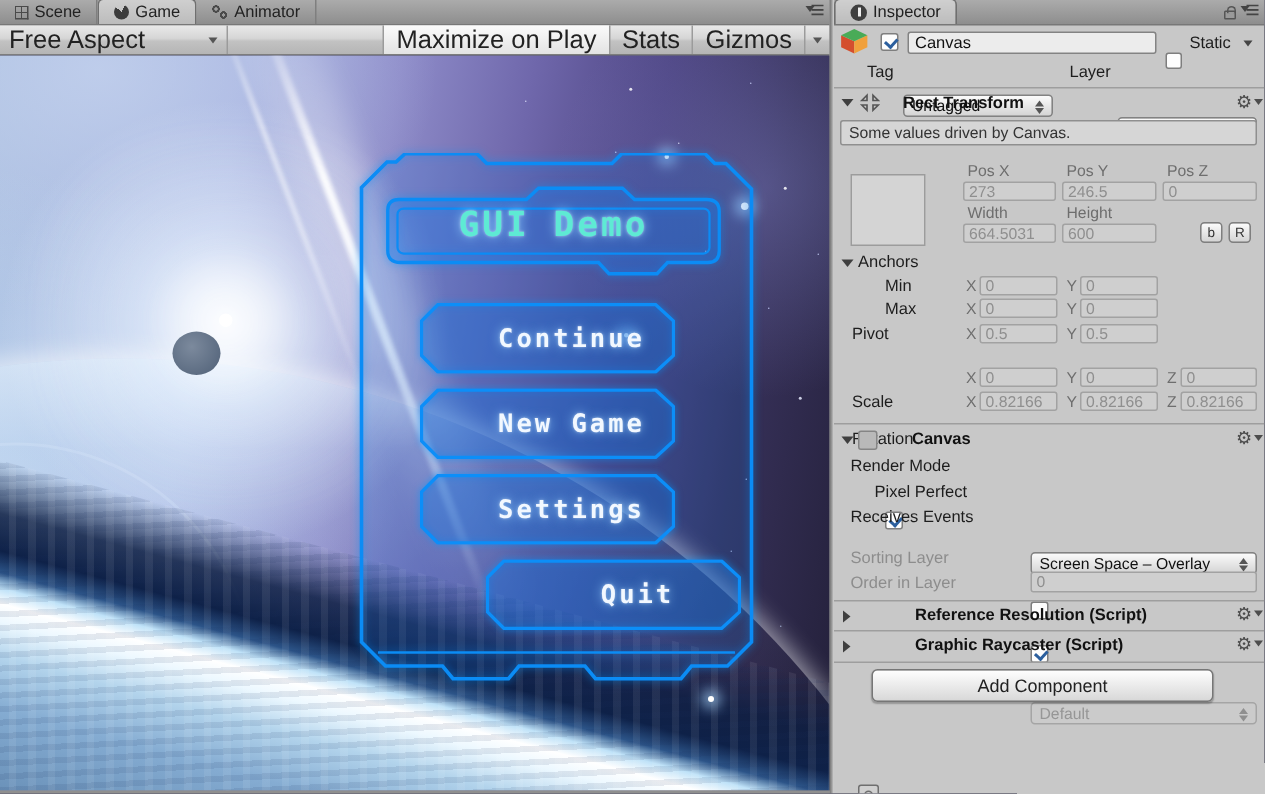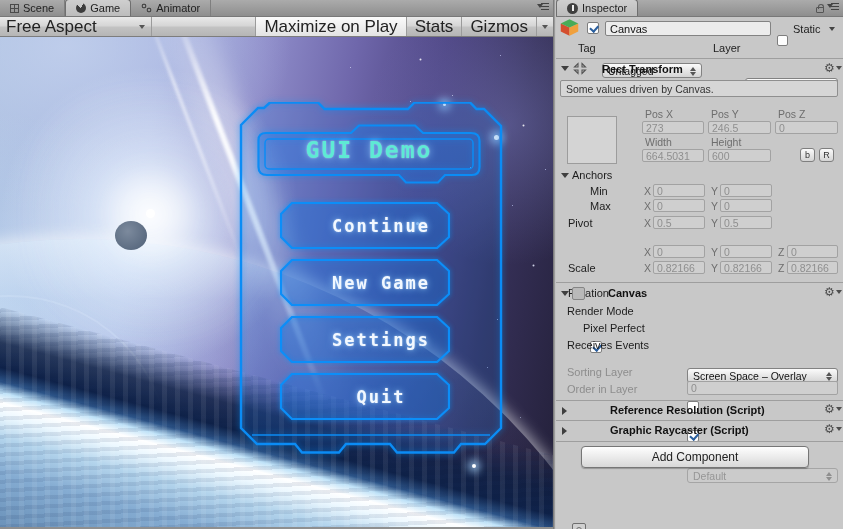--- a/index.html
+++ b/index.html
@@ -254,21 +254,21 @@
               <path d="M 12 1 L 157 1 L 163 6.5 L 169 12 L 169 35 L 163 40.5 L 157 46 L 12 46 L 6.5 40.5 L 1 35 L 1 12 L 6.5 6.5 Z" fill="rgba(30,95,205,0.25)" stroke="#0c8ef8" stroke-width="2.2"></path>
             </svg>
           <span class="lbl">New Game</span>
         </div>
         <div class="sci-btn" style="top:214px;">
           <svg class="scifi-svg" width="170" height="47" viewBox="0 0 170 47">
               <path d="M 12 1 L 157 1 L 163 6.5 L 169 12 L 169 35 L 163 40.5 L 157 46 L 12 46 L 6.5 40.5 L 1 35 L 1 12 L 6.5 6.5 Z" fill="rgba(30,95,205,0.25)" stroke="#0c8ef8" stroke-width="2.2"></path>
             </svg>
           <span class="lbl">Settings</span>
         </div>
-        <div class="sci-btn" style="top:271px;">
+        <div class="sci-btn" style="top:271px;margin-left:44px;">
           <svg class="scifi-svg" width="170" height="47" viewBox="0 0 170 47">
               <path d="M 12 1 L 157 1 L 163 6.5 L 169 12 L 169 35 L 163 40.5 L 157 46 L 12 46 L 6.5 40.5 L 1 35 L 1 12 L 6.5 6.5 Z" fill="rgba(30,95,205,0.25)" stroke="#0c8ef8" stroke-width="2.2"></path>
             </svg>
           <span class="lbl">Quit</span>
         </div>
       </div>
     </div>
     <div class="game-bottom"></div>
   </div>
 

